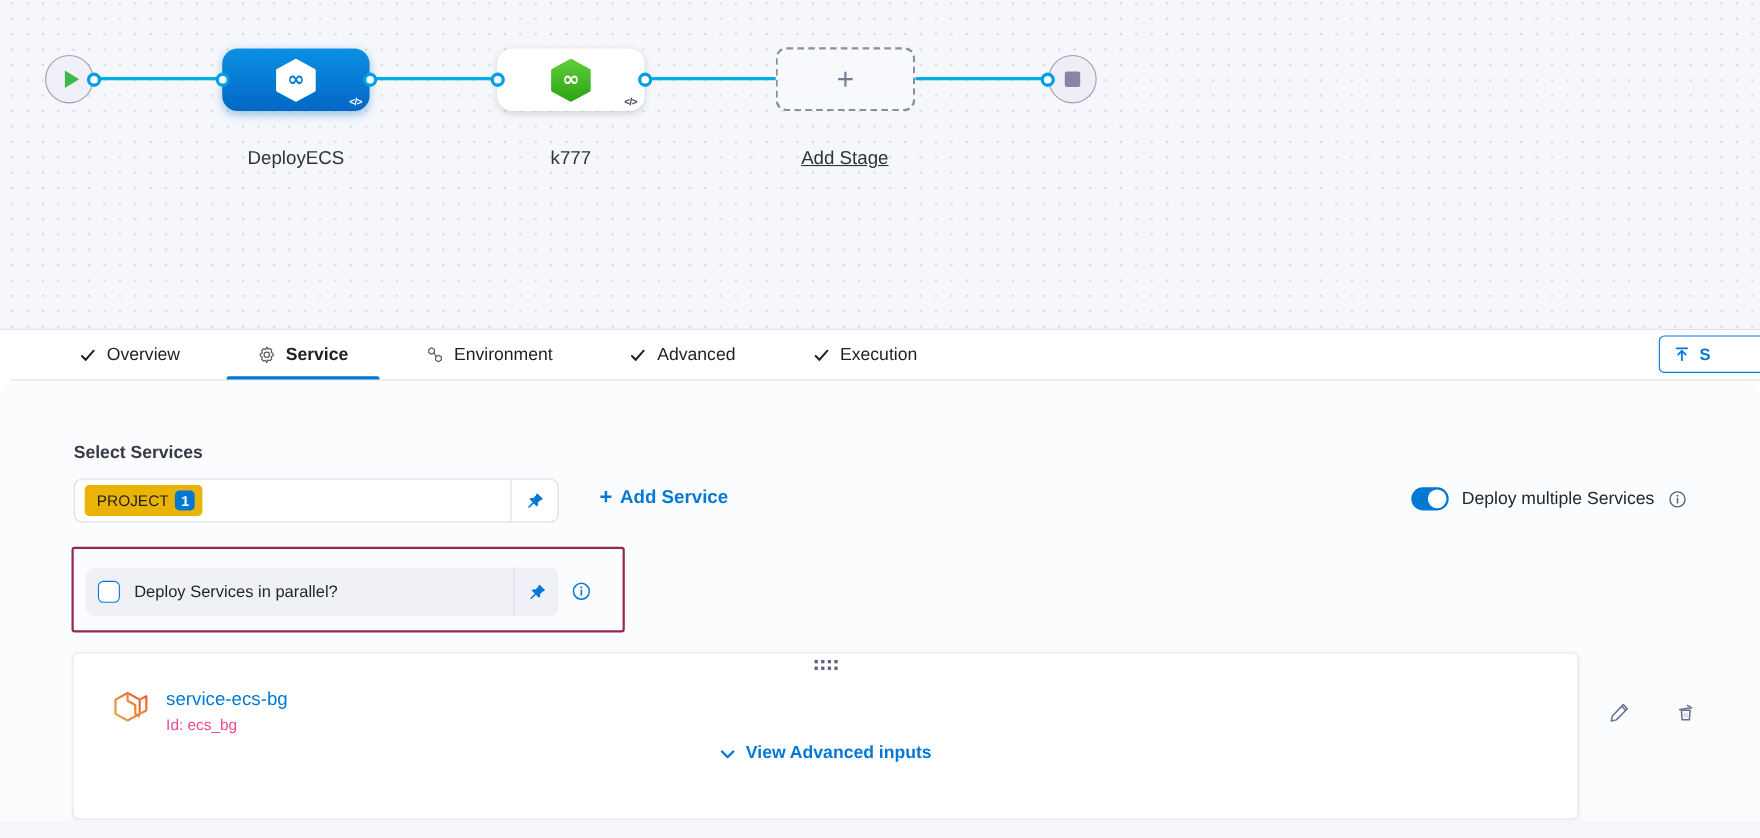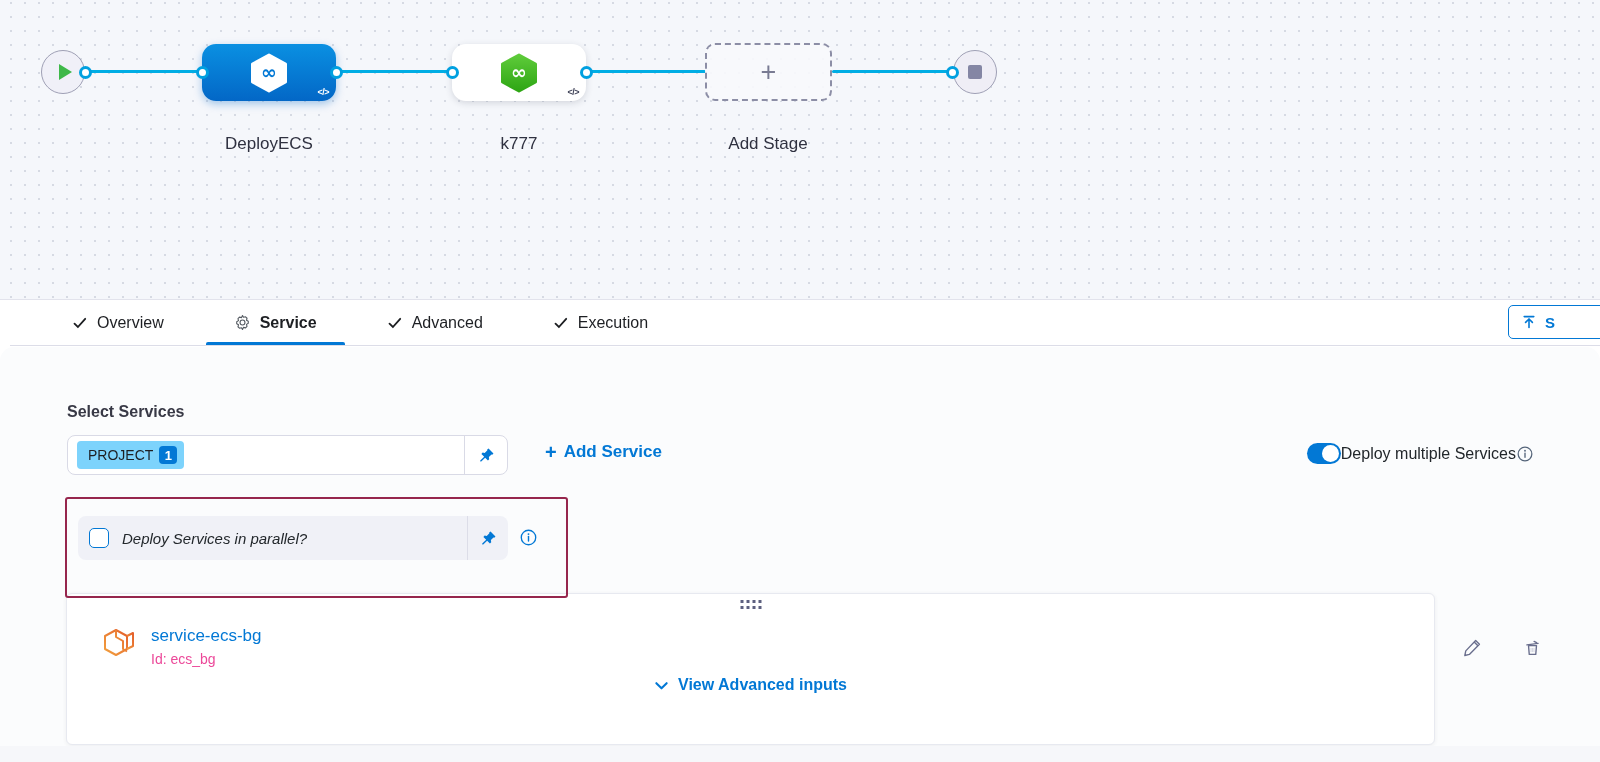--- a/index.html
+++ b/index.html
@@ -42,36 +42,36 @@
   .tab svg { flex:0 0 auto; }
   .save-btn { position:absolute; left:1508px; top:305px; width:118px; height:34px; background:#fff;
     border:1.5px solid #0278d5; border-radius:5px; display:flex; align-items:center; gap:8px;
     padding-left:12px; color:#0278d5; font-size:15px; font-weight:600; cursor:pointer; }
 
   
   .content { position:absolute; left:0; top:347px; width:1600px; height:415px; background:#fbfcfd;border-radius:14px; }
   .field-label { position:absolute; left:67px; top:56px; font-size:16px; font-weight:600; color:#383946; }
   .services-input { position:absolute; left:67px; top:88px; width:441px; height:40px; background:#fff;
     border:1px solid #d9dae6; border-radius:8px; display:flex; align-items:center; }
-  .chip { display:flex; align-items:center; gap:6px; background:#7dd3fc; border-radius:4px;
+  .chip { display:flex; align-items:center; gap:6px; background:#eab308; border-radius:4px;
     margin-left:9px; padding:5px 7px 5px 11px; font-size:14px; font-weight:500; color:#1d1f23; }
   .chip-count { background:#0278d5; color:#fff; font-size:13px; font-weight:600; border-radius:4px;
     min-width:18px; height:18px; display:flex; align-items:center; justify-content:center; padding:0 4px; }
   .pin-seg { margin-left:auto; width:43px; height:100%; border-left:1px solid #d9dae6;
     display:flex; align-items:center; justify-content:center; cursor:pointer; }
   .add-service { position:absolute; left:545px; top:95px; display:flex; align-items:center; gap:7px;
     color:#0278d5; font-size:17px; font-weight:700; cursor:pointer; }
   .add-service .plus { font-size:20px; font-weight:600; line-height:1; }
-  .multi-row { position:absolute; right:66px; top:96px; display:flex; align-items:center; }
+  .multi-row { position:absolute; right:66px; top:96px; display:flex; align-items:center; gap:12px; }
   .toggle { width:34px; height:21px; background:#0278d5; border-radius:11px; position:relative; cursor:pointer; }
   .toggle .knob { position:absolute; right:2px; top:2px; width:17px; height:17px; background:#fff; border-radius:50%; }
   .multi-label { font-size:16px; color:#22272b; }
 
-  .highlight-box { position:absolute; left:65px; top:150px; width:503px; height:101px;
-    border:2.5px solid #96264d; border-radius:3px; z-index:3;font-style:italic; }
+  .highlight-box { position:absolute; left:65px; top:150px; width:503px; height:78px;
+    border:2.5px solid #96264d; border-radius:3px; z-index:3; }
   .parallel-field { position:absolute; left:11px; top:17px; width:430px; height:44px; background:#f0f1f7;
     border-radius:8px; display:flex; align-items:center; }
   .checkbox { width:20px; height:20px; background:#fff; border:1.5px solid #0278d5; border-radius:5px; margin-left:11px; cursor:pointer; }
   .parallel-label { margin-left:13px; font-size:15px; color:#22272b; }
   .parallel-field .pin-seg { border-left:1px solid #dcdde8; width:41px; }
   .info-btn { cursor:pointer; display:flex; }
   .hl-info { position:absolute; left:452px; top:29px; }
 
   
   .card { position:absolute; left:66px; top:246px; width:1369px; height:152px; background:#fff;
@@ -137,36 +137,44 @@
 
   <span class="port" style="left:79px;top:66px;"></span>
   <span class="port" style="left:196px;top:66px;"></span>
   <span class="port" style="left:330px;top:66px;"></span>
   <span class="port" style="left:446px;top:66px;"></span>
   <span class="port" style="left:580px;top:66px;"></span>
   <span class="port" style="left:946px;top:66px;"></span>
 
   <div class="node-label" style="left:169px;">DeployECS</div>
   <div class="node-label" style="left:419px;">k777</div>
-  <div class="node-label" style="left:668px;">Add Stage</div>
+  <div class="node-label" style="left:668px;text-decoration:underline;">Add Stage</div>
 </div>
 
 <div class="tabbar">
   <div class="tab">
     <svg width="16" height="16" viewBox="0 0 16 16">
         <path d="M2.5 8.6l3.4 3.4 7.3-8.2" stroke="#1c1e21" stroke-width="1.8" fill="none" stroke-linecap="round"></path>
       </svg>
     <span>Overview</span>
   </div>
   <div class="tab active">
     <svg width="17" height="17" viewBox="0 0 20 20">
         <path d="M10 1.8l1.2 2.1 2.4-.6 1.7 1.7-.6 2.4 2.1 1.2v2.4l-2.1 1.2.6 2.4-1.7 1.7-2.4-.6L10 18.2l-1.2-2.1-2.4.6-1.7-1.7.6-2.4-2.1-1.2V9l2.1-1.2-.6-2.4 1.7-1.7 2.4.6z" fill="none" stroke="#555b62" stroke-width="1.3" stroke-linejoin="round"></path>
         <circle cx="10" cy="10" r="2.9" fill="none" stroke="#555b62" stroke-width="1.3"></circle>
       </svg>
     <span>Service</span>
+  </div>
+  <div class="tab">
+    <svg width="17" height="17" viewBox="0 0 20 20">
+        <path d="M6.3 2.6l3 1.7v3.4l-3 1.7-3-1.7V4.3z" fill="none" stroke="#555b62" stroke-width="1.3" stroke-linejoin="round"></path>
+        <path d="M13.7 10.6l3 1.7v3.4l-3 1.7-3-1.7v-3.4z" fill="none" stroke="#555b62" stroke-width="1.3" stroke-linejoin="round"></path>
+        <path d="M8.6 8.6l2.8 2.8" stroke="#555b62" stroke-width="1.3"></path>
+      </svg>
+    <span>Environment</span>
   </div>
   <div class="tab">
     <svg width="16" height="16" viewBox="0 0 16 16">
         <path d="M2.5 8.6l3.4 3.4 7.3-8.2" stroke="#1c1e21" stroke-width="1.8" fill="none" stroke-linecap="round"></path>
       </svg>
     <span>Advanced</span>
   </div>
   <div class="tab">
     <svg width="16" height="16" viewBox="0 0 16 16">
         <path d="M2.5 8.6l3.4 3.4 7.3-8.2" stroke="#1c1e21" stroke-width="1.8" fill="none" stroke-linecap="round"></path>

